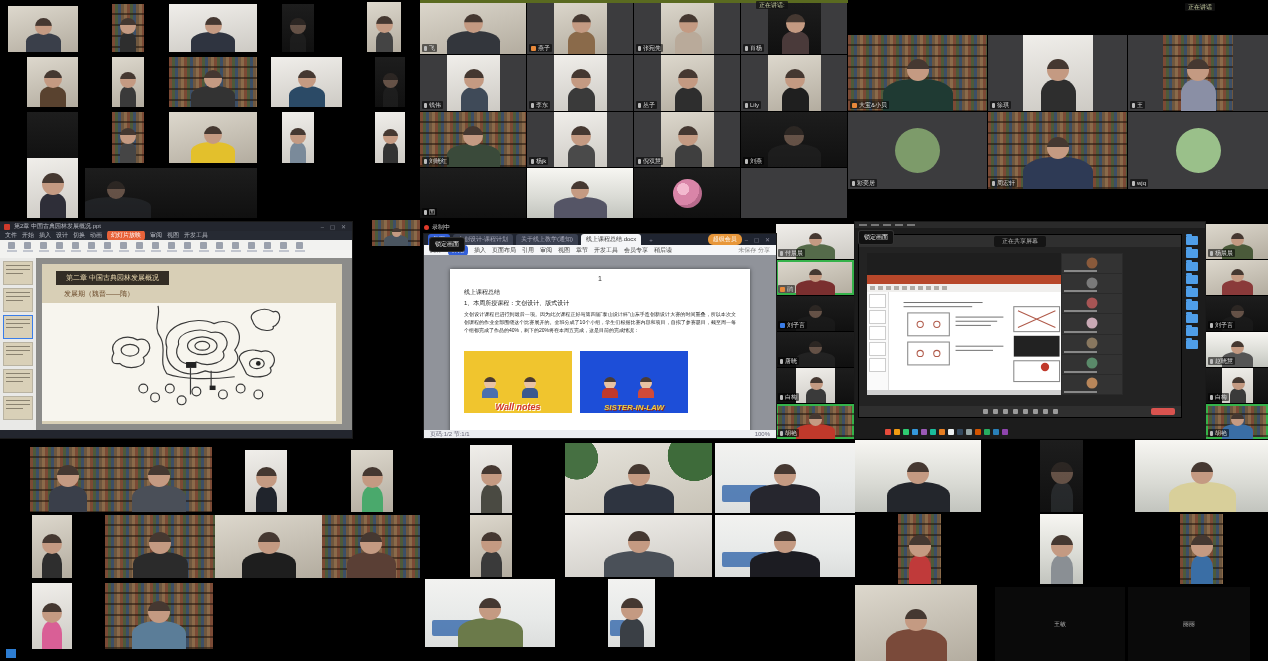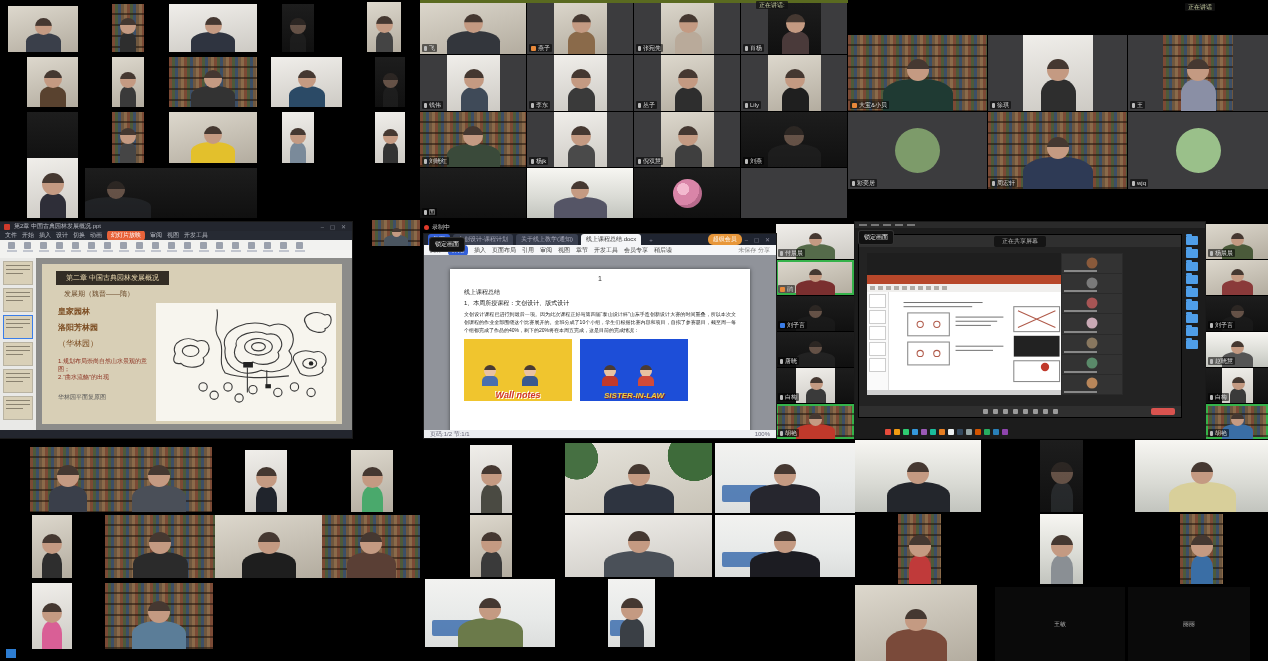--- a/index.html
+++ b/index.html
@@ -82,21 +82,21 @@
   .wtab.plus{background:none;color:#889;}
   .orangepill{margin-left:auto;background:#e8973a;color:#fff;border-radius:5px;padding:1px 5px;font-size:6px;white-space:nowrap;}
   .wr-menus{display:flex;align-items:center;gap:6px;background:#f5f6f8;color:#444;height:10px;padding:0 6px;white-space:nowrap;overflow:hidden;}
   .docarea{position:absolute;top:31px;left:0;right:0;bottom:8px;background:#90939a;overflow:hidden;}
   .page{position:absolute;left:50%;transform:translateX(-50%);top:4px;width:300px;height:200px;background:#fff;
         box-shadow:0 0 4px rgba(0,0,0,.5);padding:6px 14px;box-sizing:border-box;}
   .pagenum{text-align:center;font-size:7px;color:#333;margin-bottom:6px;}
   .doctitle{font-size:6px;color:#222;margin-bottom:2px;}
   .docline{font-size:6px;color:#222;margin-bottom:2px;}
   .docbody{font-size:5px;color:#222;line-height:1.6;text-align:justify;}
-  .imgrow{display:flex;gap:8px;margin-top:5px;align-items:center;}
+  .imgrow{display:flex;gap:8px;margin-top:17px;align-items:center;}
   .cimg{width:108px;height:62px;position:relative;overflow:hidden;}
   .cimg.yellow{background:#f0c52e;}
   .cimg.green{background:#1d4ed8;}
   .cart{position:absolute;bottom:14px;width:16px;height:22px;}
   .cart .ch{width:12px;height:12px;border-radius:50%;background:linear-gradient(180deg,#4a3b33 40%,#e8c2a2 41%);margin:0 auto;}
   .cart .cb{width:16px;height:10px;border-radius:5px 5px 0 0;margin-top:-1px;}
   .cimg .cap{position:absolute;left:0;right:0;bottom:1px;text-align:center;font-weight:bold;font-style:italic;}
   .cap.wall{color:#d0342c;font-size:9px;text-shadow:1px 1px 0 #fff,-1px -1px 0 #fff;}
   .cap.sis{color:#f5d03a;font-size:8px;text-shadow:1px 1px 0 #8a1f1f;}
   .wr-status{position:absolute;left:0;right:0;bottom:0;height:8px;background:#eceef1;color:#667;
@@ -772,30 +772,20 @@
             <i></i>
             <i></i>
             <i></i>
           </div>
         </div>
       <div class="slidearea">
         <div class="slide">
           <div class="slide-title">第二章 中国古典园林发展概况</div>
           <div class="slide-sub">发展期（魏晋——隋）</div>
           <div class="slide-cols">
-            <div class="slide-left">
-              <div class="h-brown">皇家园林</div>
-              <div class="h-brown">洛阳芳林园</div>
-              <div class="h-brown" style="font-weight:normal;">（华林园）</div>
-              <div class="pts">
-                <div>1.规划布局崇尚自然山水景观的意图；</div>
-                <div>2.“曲水流觞”的出现</div>
-              </div>
-              <div class="slide-cap">华林园平面复原图</div>
-            </div>
             <div class="mapbox" style="height:118px;">
               <svg viewBox="0 0 130 80" width="100%" height="100%">
                 <g fill="none" stroke="#3a3a3a" stroke-width="0.8">
                   <path d="M50 30 C45 15,70 8,82 14 C96 8,104 22,96 32 C104 42,88 50,76 46 C62 52,48 44,50 30Z"></path>
                   <path d="M58 28 C56 20,72 16,80 20 C90 18,94 28,88 33 C92 40,78 44,70 40 C60 44,54 36,58 28Z"></path>
                   <ellipse cx="74" cy="29" rx="10" ry="6"></ellipse>
                   <ellipse cx="74" cy="29" rx="5" ry="3"></ellipse>
                   <path d="M14 34 C10 26,22 20,30 25 C38 22,42 32,34 37 C38 44,22 46,18 41 C12 42,12 38,14 34Z"></path>
                   <ellipse cx="25" cy="32" rx="6" ry="4"></ellipse>
                   <path d="M108 12 C104 6,116 2,122 6 C128 4,128 14,122 16 C124 20,110 20,108 12Z"></path>

